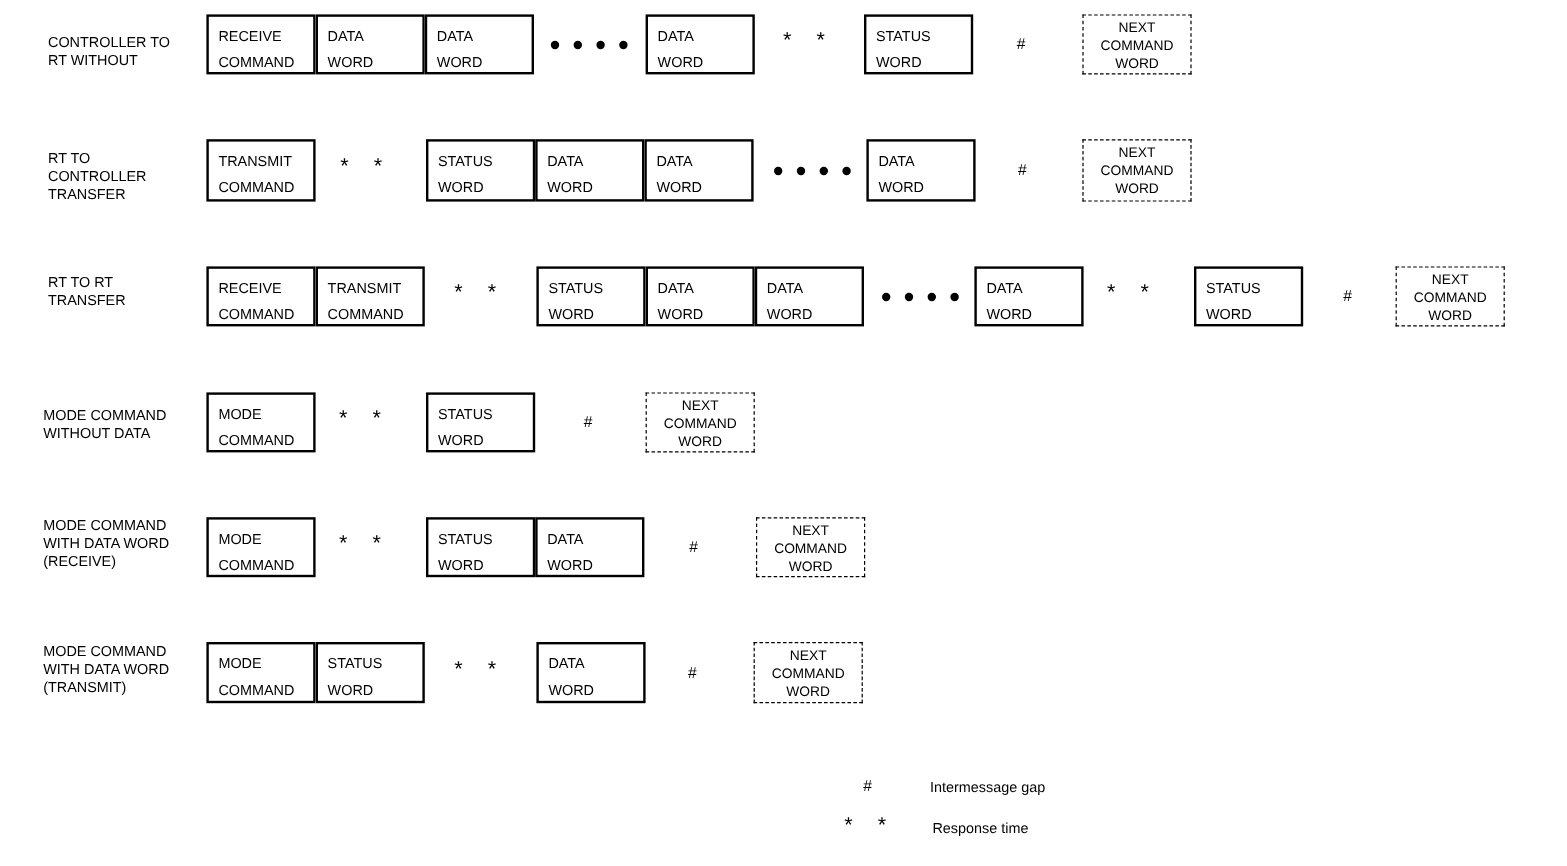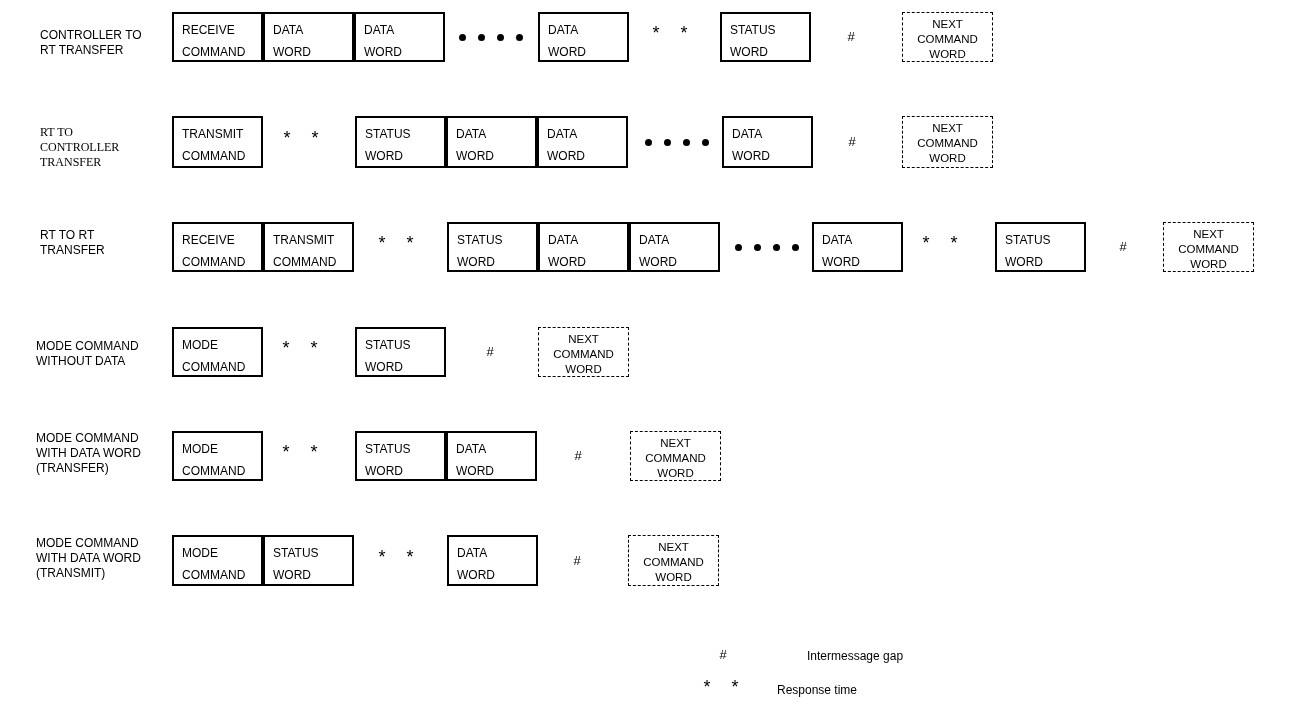--- a/index.html
+++ b/index.html
@@ -89,32 +89,32 @@
     white-space: nowrap;
   }
 </style>
 </head>
 <body>
 
 <div id="stage">
 
   <div>
     <span class="hash" style="left:715px; top:648px;">#</span>
-    <span class="legend-text" style="left:807px; top:649px;">Intermessage gap</span>
+    <span class="legend-text" style="left:775px; top:649px;">Intermessage gap</span>
     <div class="asterisk-pair" style="left:701px; top:679px;">
       <span>*</span>
       <span>*</span>
     </div>
     <span class="legend-text" style="left:777px; top:683px;">Response time</span>
   </div>
 
 <div>
       <div class="row-label" style="left: 40px; top: 28px;">
         <div>CONTROLLER TO</div>
-        <div>RT TRANSFER</div>
+        <div>RT WITHOUT</div>
       </div>
       <div class="box-group" style="left: 172px; top: 12px;">
         <div class="word-box" style="height: 50px;">
           <div>RECEIVE</div>
           <div>COMMAND</div>
         </div>
         <div class="word-box" style="height: 50px;">
           <div>DATA</div>
           <div>WORD</div>
         </div>
@@ -146,21 +146,21 @@
         </div>
       </div>
       <span class="hash" style="left: 843px; top: 30px;">#</span>
       <div class="dashed-box" style="left: 902px; top: 12px; height: 50px;">
         <div>NEXT</div>
         <div>COMMAND</div>
         <div>WORD</div>
       </div>
     </div>
     <div>
-      <div class="row-label" style="left: 40px; top: 125px; font-family: Liberation Serif, serif;">
+      <div class="row-label" style="left: 40px; top: 125px;">
         <div>RT TO</div>
         <div>CONTROLLER</div>
         <div>TRANSFER</div>
       </div>
       <div class="box-group" style="left: 172px; top: 116px;">
         <div class="word-box" style="height: 52px;">
           <div>TRANSMIT</div>
           <div>COMMAND</div>
         </div>
       </div>
@@ -288,21 +288,21 @@
       <div class="dashed-box" style="left: 538px; top: 327px; height: 50px;">
         <div>NEXT</div>
         <div>COMMAND</div>
         <div>WORD</div>
       </div>
     </div>
     <div>
       <div class="row-label" style="left: 36px; top: 431px;">
         <div>MODE COMMAND</div>
         <div>WITH DATA WORD</div>
-        <div>(TRANSFER)</div>
+        <div>(RECEIVE)</div>
       </div>
       <div class="box-group" style="left: 172px; top: 431px;">
         <div class="word-box" style="height: 50px;">
           <div>MODE</div>
           <div>COMMAND</div>
         </div>
       </div>
       <div class="asterisk-pair" style="left: 280px; top: 444px;">
         <span>*</span>
         <span>*</span>

